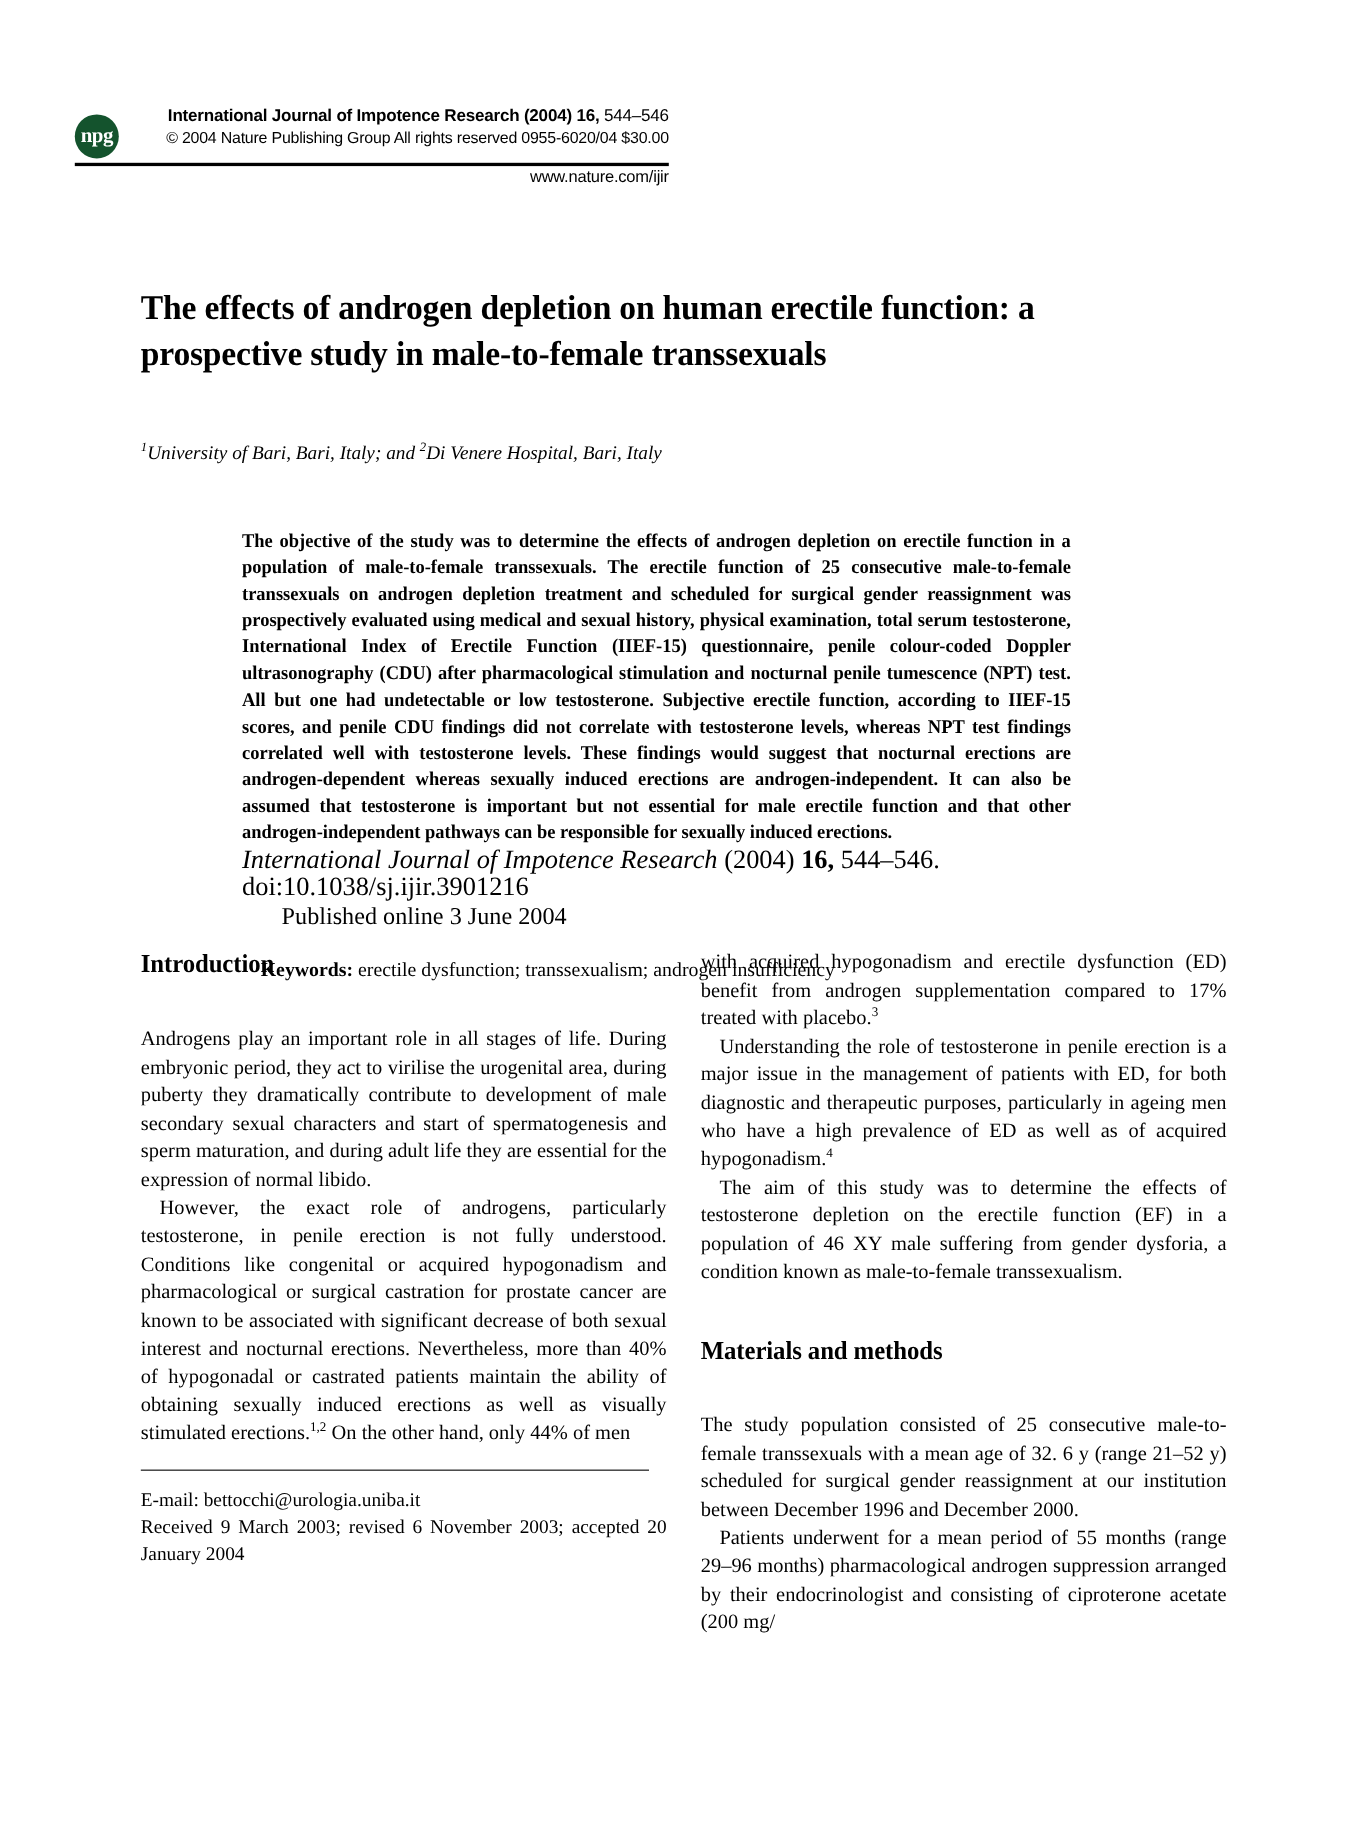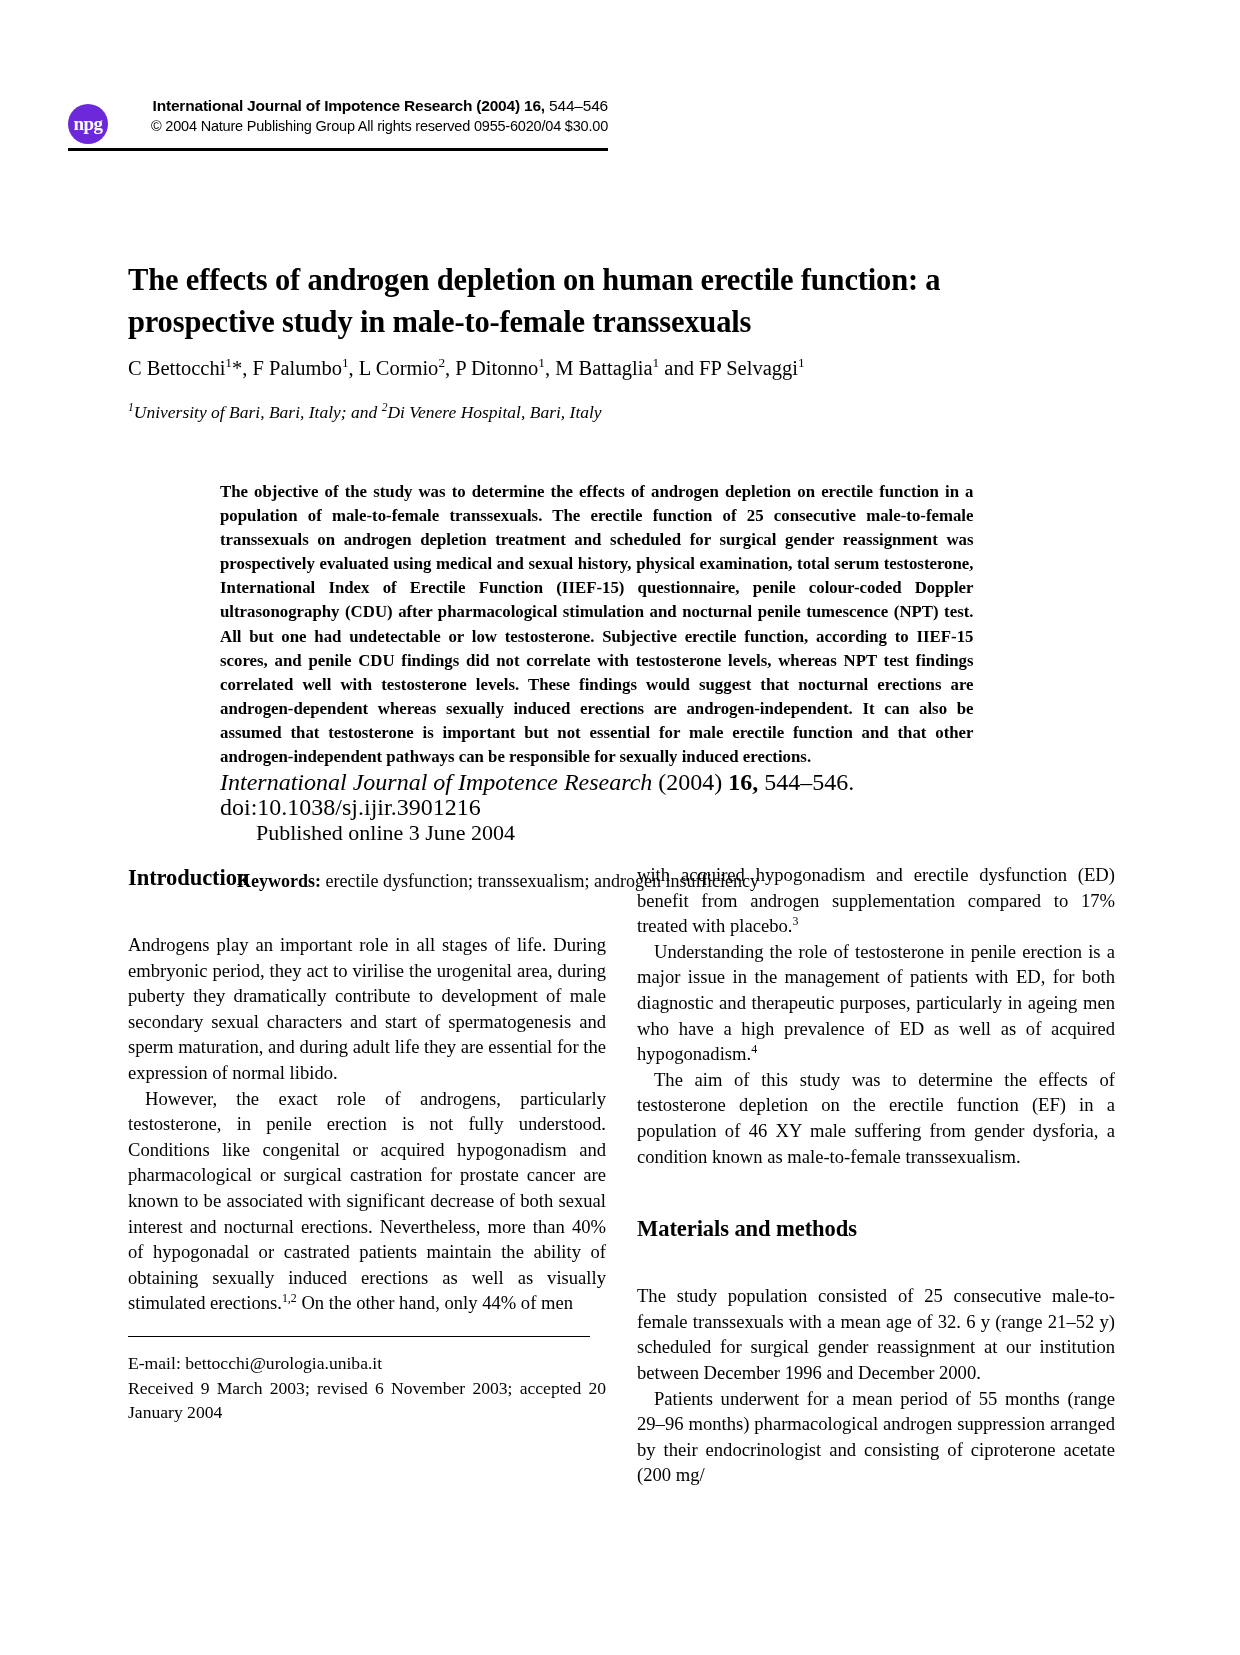--- a/index.html
+++ b/index.html
@@ -30,21 +30,21 @@
     top: 96px;
     width: 1104px;
   }
   .npg-logo {
     position: absolute;
     left: 0px;
     top: 8px;
     width: 40px;
     height: 40px;
     border-radius: 50%;
-    background: #6d28d9;
+    background: #14532d;
     color: #ffffff;
     font-family: "Liberation Serif", serif;
     font-weight: bold;
     font-size: 19px;
     line-height: 40px;
     text-align: center;
     letter-spacing: -0.5px;
   }
   .masthead-lines {
     width: 540px;
@@ -218,24 +218,24 @@
 
 <div class="page">
 
   <div class="masthead">
     <div class="npg-logo">npg</div>
     <div class="masthead-lines">
       <div class="mast-line1"><b>International Journal of Impotence Research (2004) 16,</b><span class="pages"> 544–546</span></div>
       <div class="mast-line2">© 2004 Nature Publishing Group   All rights reserved    0955-6020/04   $30.00</div>
     </div>
     <div class="mast-rule"></div>
+    <div class="mast-url">www.nature.com/ijir</div>
   </div>
 
   <h1 class="title">The effects of androgen depletion on human erectile function: a prospective study in male-to-female transsexuals</h1>
-  <div class="authors">C Bettocchi<sup>1</sup>*, F Palumbo<sup>1</sup>, L Cormio<sup>2</sup>, P Ditonno<sup>1</sup>, M Battaglia<sup>1</sup> and FP Selvaggi<sup>1</sup></div>
   <div class="affiliation"><sup>1</sup>University of Bari, Bari, Italy; and <sup>2</sup>Di Venere Hospital, Bari, Italy</div>
 
   <div class="abstract-wrap">
     <div class="abstract">The objective of the study was to determine the effects of androgen depletion on erectile function in a population of male-to-female transsexuals. The erectile function of 25 consecutive male-to-female transsexuals on androgen depletion treatment and scheduled for surgical gender reassignment was prospectively evaluated using medical and sexual history, physical examination, total serum testosterone, International Index of Erectile Function (IIEF-15) questionnaire, penile colour-coded Doppler ultrasonography (CDU) after pharmacological stimulation and nocturnal penile tumescence (NPT) test. All but one had undetectable or low testosterone. Subjective erectile function, according to IIEF-15 scores, and penile CDU findings did not correlate with testosterone levels, whereas NPT test findings correlated well with testosterone levels. These findings would suggest that nocturnal erections are androgen-dependent whereas sexually induced erections are androgen-independent. It can also be assumed that testosterone is important but not essential for male erectile function and that other androgen-independent pathways can be responsible for sexually induced erections.</div>
     <div class="abstract-cite"><i>International Journal of Impotence Research</i> (2004) <b>16,</b> 544–546. doi:10.1038/sj.ijir.3901216</div>
     <div class="abstract-pub">Published online 3 June 2004</div>
     <div class="keywords"><b>Keywords:</b><span> erectile dysfunction; transsexualism; androgen insufficiency</span></div>
   </div>
 
   <div class="col col-left">

